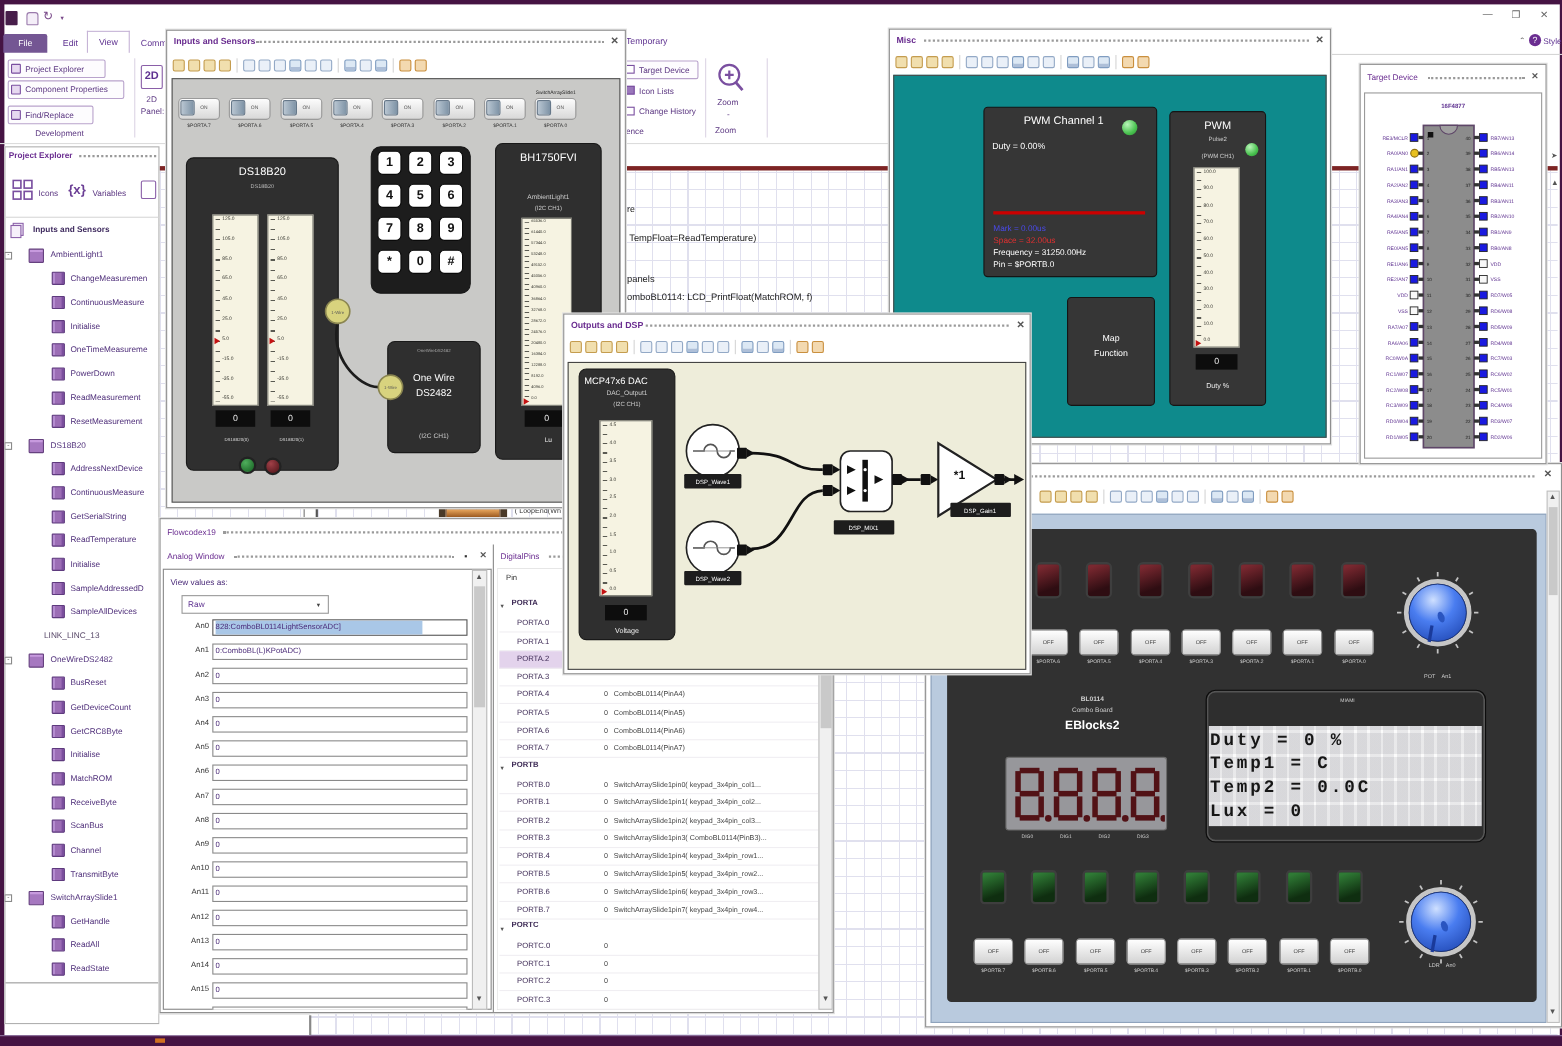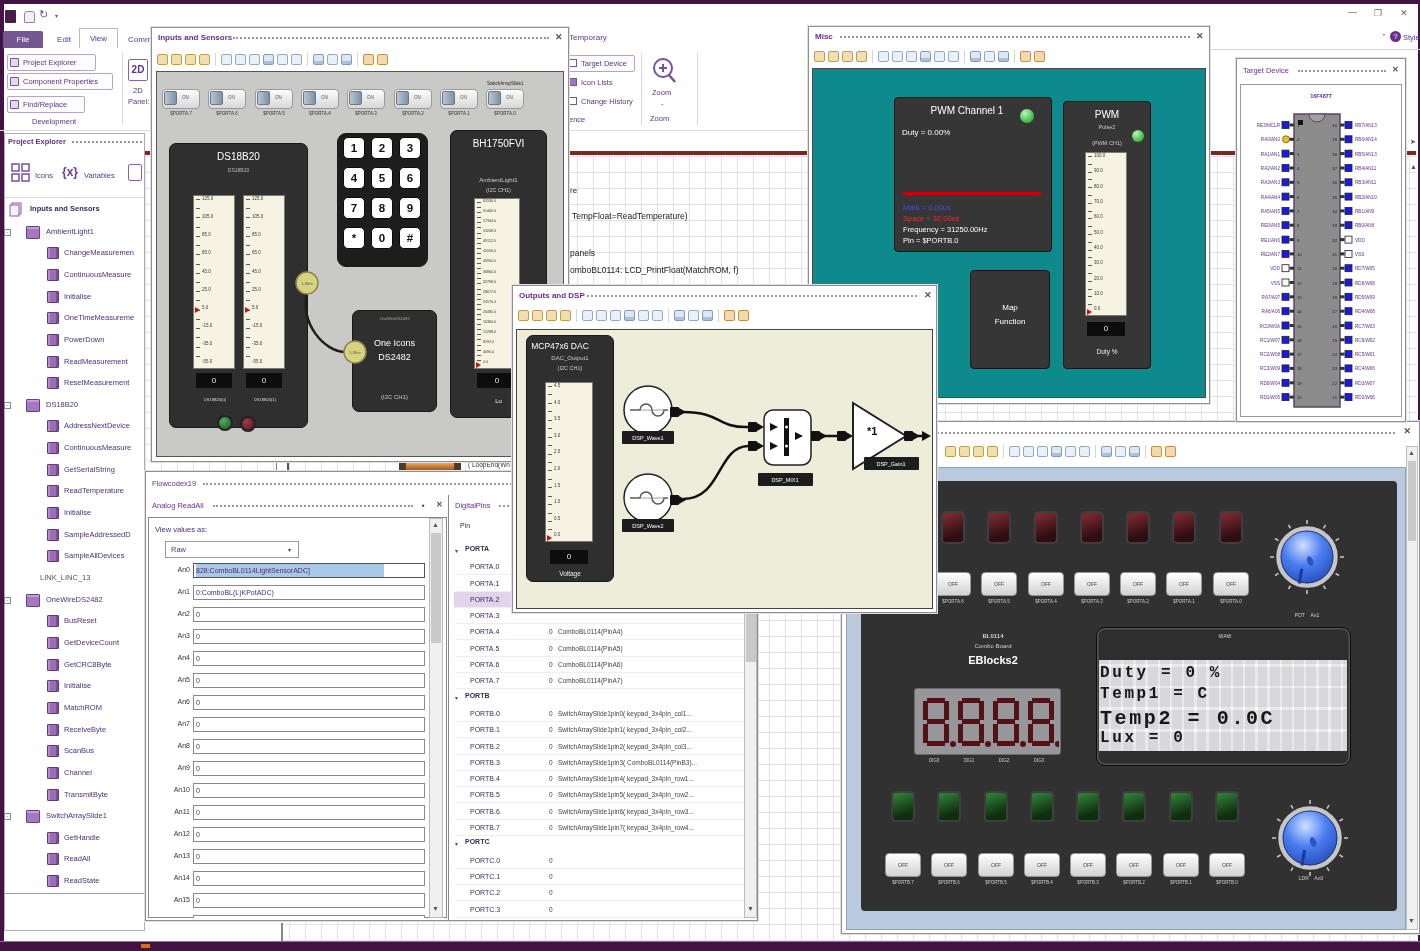--- a/index.html
+++ b/index.html
@@ -326,21 +326,21 @@
 <div class="blab" style="left:919px;top:758px;width:30px;font-size:4.5px">DIG0</div>
 <div class="blab" style="left:954px;top:758px;width:30px;font-size:4.5px">DIG1</div>
 <div class="blab" style="left:989px;top:758px;width:30px;font-size:4.5px">DIG2</div>
 <div class="blab" style="left:1024px;top:758px;width:30px;font-size:4.5px">DIG3</div>
 <div class="abs" style="left:1096px;top:627px;width:255px;height:139px;background:#2e2e2e;border:1px solid #0c0c0c;border-radius:9px;box-shadow:inset 0 0 0 1.5px #555"></div>
 <div class="blab" style="left:1190px;top:634px;width:70px;font-size:4.5px">MIAMI</div>
 <div class="abs" style="left:1099px;top:660px;width:248px;height:91px;background:#fbfbfb;
 background-image:repeating-linear-gradient(90deg,rgba(70,70,85,0.10) 0 9.8px,transparent 9.8px 12.2px),repeating-linear-gradient(0deg,rgba(70,70,85,0.10) 0 19px,transparent 19px 21.8px)"></div>
 <div class="abs" style="left:1100px;top:663.5px;font-family:'Liberation Mono',monospace;font-weight:bold;font-size:16px;letter-spacing:2.6px;color:#161616">Duty = 0 %</div>
 <div class="abs" style="left:1100px;top:685.3px;font-family:'Liberation Mono',monospace;font-weight:bold;font-size:16px;letter-spacing:2.6px;color:#161616">Temp1 = C</div>
-<div class="abs" style="left:1100px;top:707.1px;font-family:'Liberation Mono',monospace;font-weight:bold;font-size:20px;letter-spacing:2.6px;color:#161616">Temp2 = 0.0C</div>
+<div class="abs" style="left:1100px;top:707.1px;font-family:'Liberation Mono',monospace;font-weight:bold;font-size:16px;letter-spacing:2.6px;color:#161616">Temp2 = 0.0C</div>
 <div class="abs" style="left:1100px;top:728.9px;font-family:'Liberation Mono',monospace;font-weight:bold;font-size:16px;letter-spacing:2.6px;color:#161616">Lux = 0</div>
 <div class="led" style="left:891px;top:791px;width:24px;height:31px;border-radius:4px;background:linear-gradient(160deg,#2f7a35 10%,#0f2e10 75%)"></div>
 <div class="offbtn" style="left:885px;top:853px;width:36px;height:24px;line-height:22px;font-size:5px">OFF</div>
 <div class="blab" style="left:885px;top:880px;width:36px">$PORTB.7</div>
 <div class="led" style="left:937px;top:791px;width:24px;height:31px;border-radius:4px;background:linear-gradient(160deg,#2f7a35 10%,#0f2e10 75%)"></div>
 <div class="offbtn" style="left:931px;top:853px;width:36px;height:24px;line-height:22px;font-size:5px">OFF</div>
 <div class="blab" style="left:931px;top:880px;width:36px">$PORTB.6</div>
 <div class="led" style="left:984px;top:791px;width:24px;height:31px;border-radius:4px;background:linear-gradient(160deg,#2f7a35 10%,#0f2e10 75%)"></div>
 <div class="offbtn" style="left:978px;top:853px;width:36px;height:24px;line-height:22px;font-size:5px">OFF</div>
 <div class="blab" style="left:978px;top:880px;width:36px">$PORTB.5</div>
@@ -721,21 +721,21 @@
 <div class="key" style="left:371px;top:167px">5</div>
 <div class="key" style="left:399px;top:167px">6</div>
 <div class="key" style="left:343px;top:197px">7</div>
 <div class="key" style="left:371px;top:197px">8</div>
 <div class="key" style="left:399px;top:197px">9</div>
 <div class="key" style="left:343px;top:227px">*</div>
 <div class="key" style="left:371px;top:227px">0</div>
 <div class="key" style="left:399px;top:227px">#</div>
 <div class="dkpanel" style="left:352px;top:310px;width:85px;height:102px"></div>
 <div class="wtext" style="left:352px;top:316px;width:85px;font-size:4px;color:#aaa">OneWireDS2482</div>
-<div class="wtext" style="left:352px;top:338px;width:85px;font-size:9px">One Icons</div>
+<div class="wtext" style="left:352px;top:338px;width:85px;font-size:9px">One Wire</div>
 <div class="wtext" style="left:352px;top:352px;width:85px;font-size:9px">DS2482</div>
 <div class="wtext" style="left:352px;top:394px;width:85px;font-size:6px;color:#ccc">(I2C CH1)</div>
 <svg class="abs" style="left:280px;top:255px" width="120" height="120" viewBox="0 0 120 120">
 <path d="M 27 38 C 20 70 45 96 64 97" fill="none" stroke="#1c1c1c" stroke-width="2.5"></path>
 <circle cx="27" cy="28" r="11" fill="#d8d37e" stroke="#8a8550" stroke-width="1.5"></circle>
 <text x="27" y="30" font-size="4" fill="#555" text-anchor="middle">1-Wire</text>
 <circle cx="75" cy="97" r="11" fill="#d8d37e" stroke="#8a8550" stroke-width="1.5"></circle>
 <text x="75" y="99" font-size="4" fill="#555" text-anchor="middle">1-Wire</text>
     </svg>
 <div class="dkpanel" style="left:450px;top:130px;width:97px;height:288px"></div>
@@ -762,21 +762,21 @@
       <div>8192.0</div>
       <div>4096.0</div>
       <div>0.0</div>
     </div>
 <div class="redmark" style="left:476px;top:362px"></div>
 <div class="gv" style="left:477px;top:373px;width:40px;height:15px;line-height:15px">0</div>
 <div class="wtext" style="left:450px;top:398px;width:97px;font-size:6px;color:#eee">Lu</div>
 <div class="win" style="left:145px;top:471px;width:613px;height:450px"></div>
 <div class="abs ttxt" style="left:152px;top:479px;font-weight:normal;font-size:7.5px">Flowcodex19</div>
 <div class="abs" style="left:203px;top:483px;width:548px;height:0;border-top:2px dotted #9a9a9a"></div>
-<div class="abs ttxt" style="left:152px;top:501px;font-weight:normal;font-size:7.5px">Analog ReadAll</div>
+<div class="abs ttxt" style="left:152px;top:501px;font-weight:normal;font-size:7.5px">Analog Window</div>
 <div class="abs" style="left:213px;top:505px;width:200px;height:0;border-top:2px dotted #9a9a9a"></div>
 <div class="abs" style="left:422px;top:501px;font-size:8px;color:#333">▪</div>
 <div class="abs wx" style="left:436px;top:500px;font-size:8px">✕</div>
 <div class="abs" style="left:148px;top:517px;width:299px;height:401px;border:1px solid #888;background:#fff"></div>
 <div class="abs" style="left:155px;top:525px;font-size:7.5px;color:#4a2a78">View values as:</div>
 <div class="abs" style="left:165px;top:541px;width:134px;height:17px;border:1px solid #999;background:#fff;font-size:7.5px;color:#5e3190;line-height:16px;padding-left:5px">Raw</div>
 <div class="abs" style="left:288px;top:546px;font-size:6px;color:#444">▾</div>
 <div class="abs" style="left:148px;top:517px;width:299px;height:401px;overflow:hidden">
 <div class="anlab" style="left:20px;top:49px">An0</div>
 <div class="field" style="left:45px;top:46px;width:232px;height:15px;border-color:#555"><span style="background:#a9c7e7;display:inline-block;width:188px">828:ComboBL0114LightSensorADC]</span></div>

